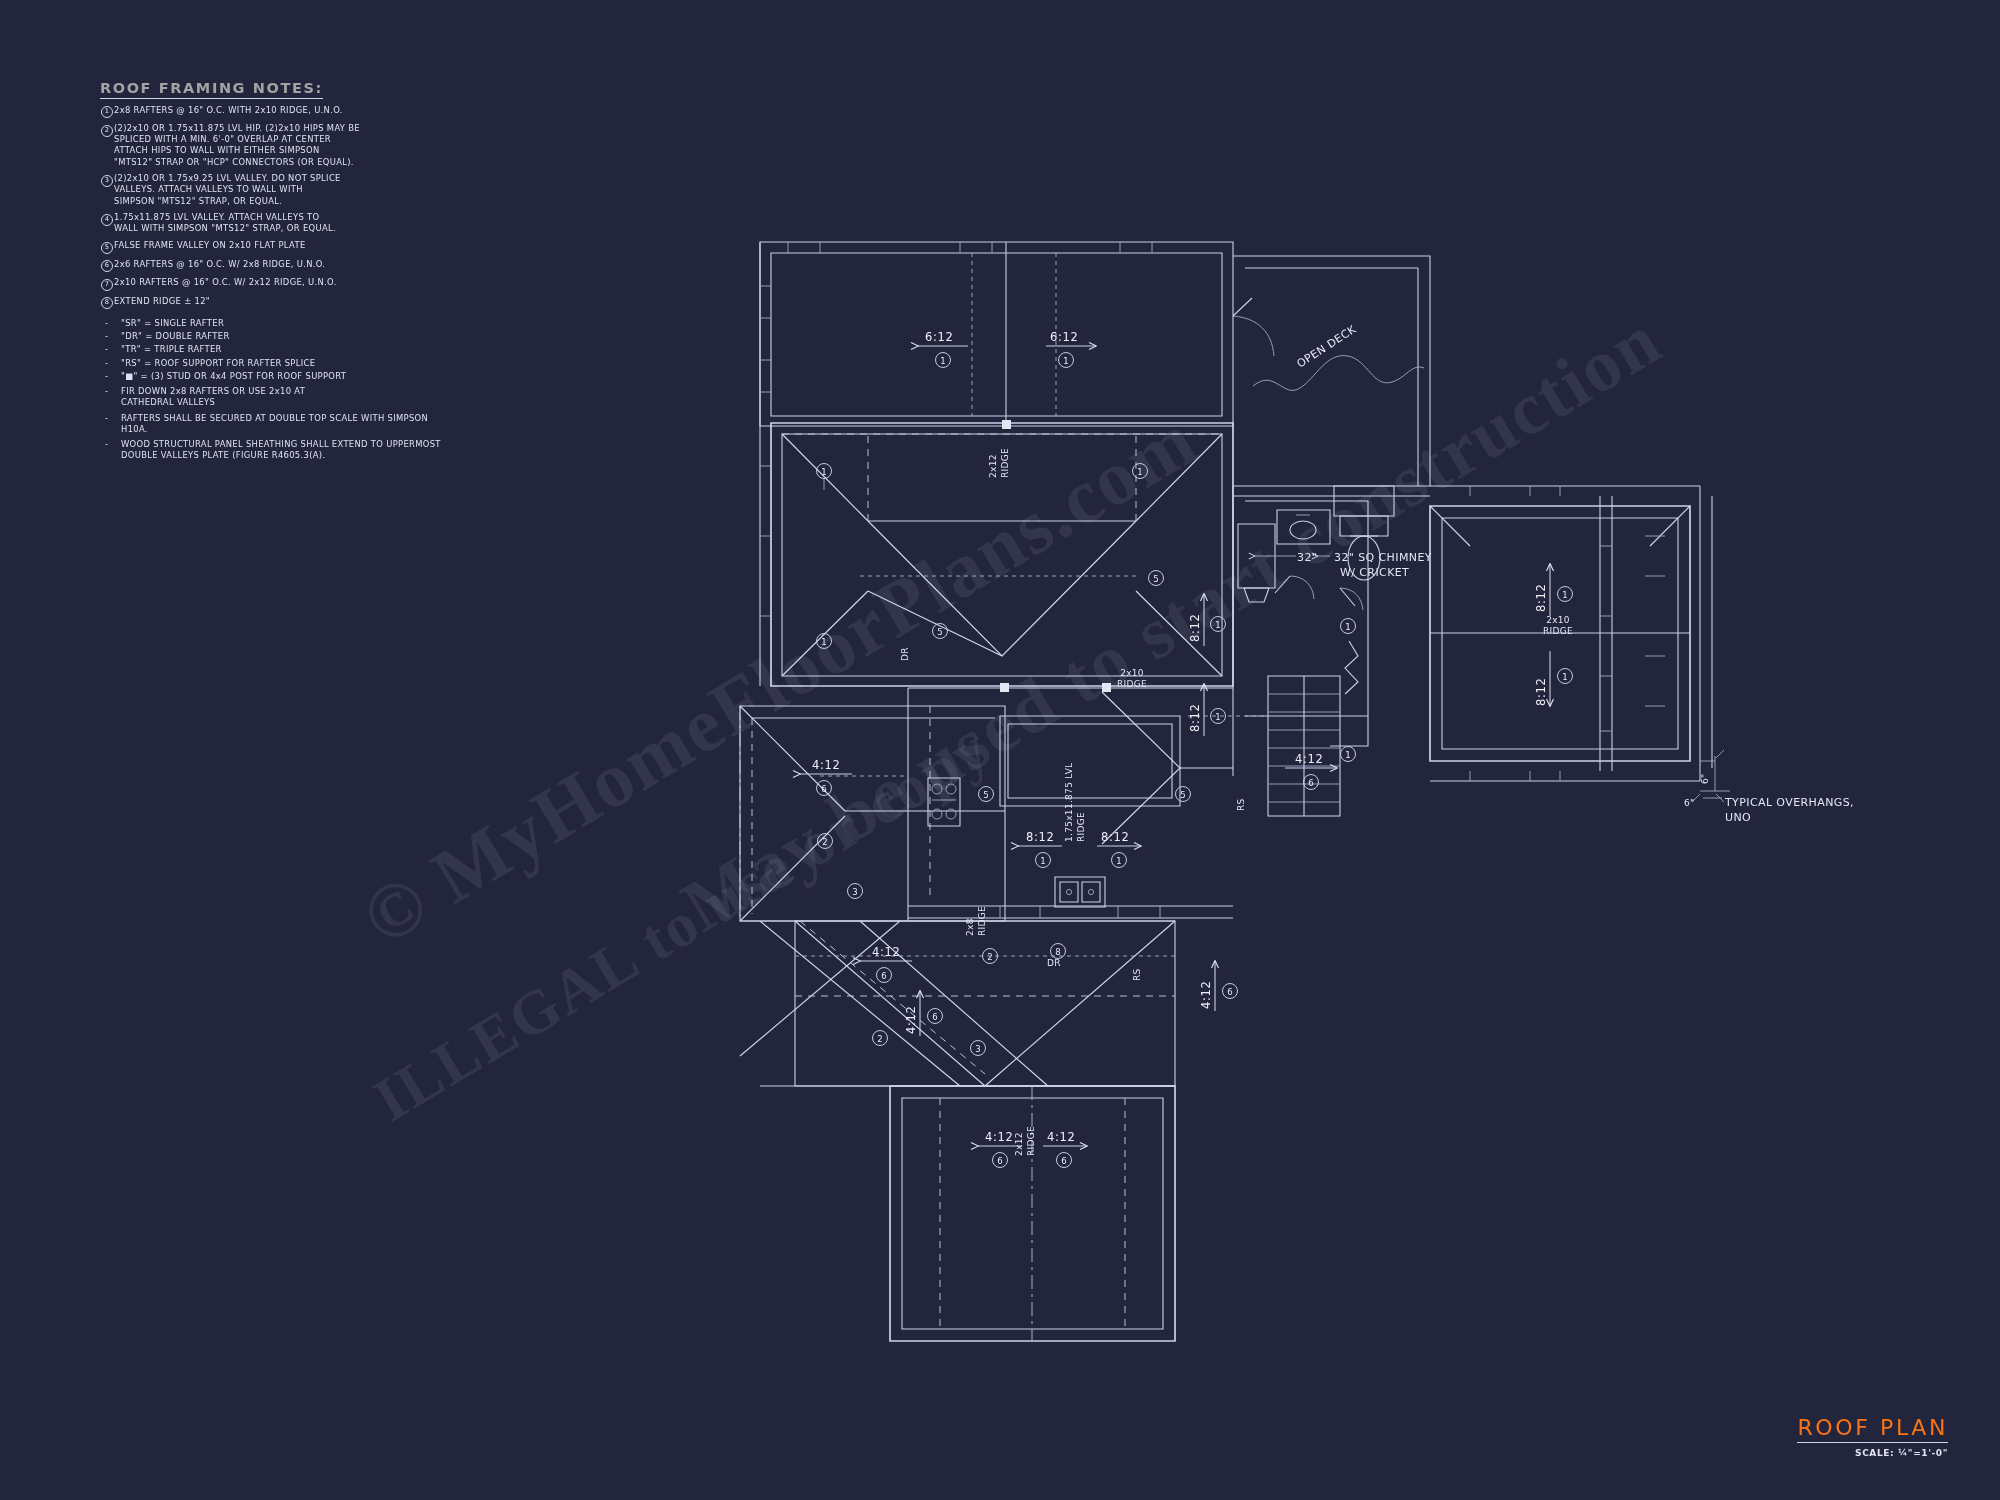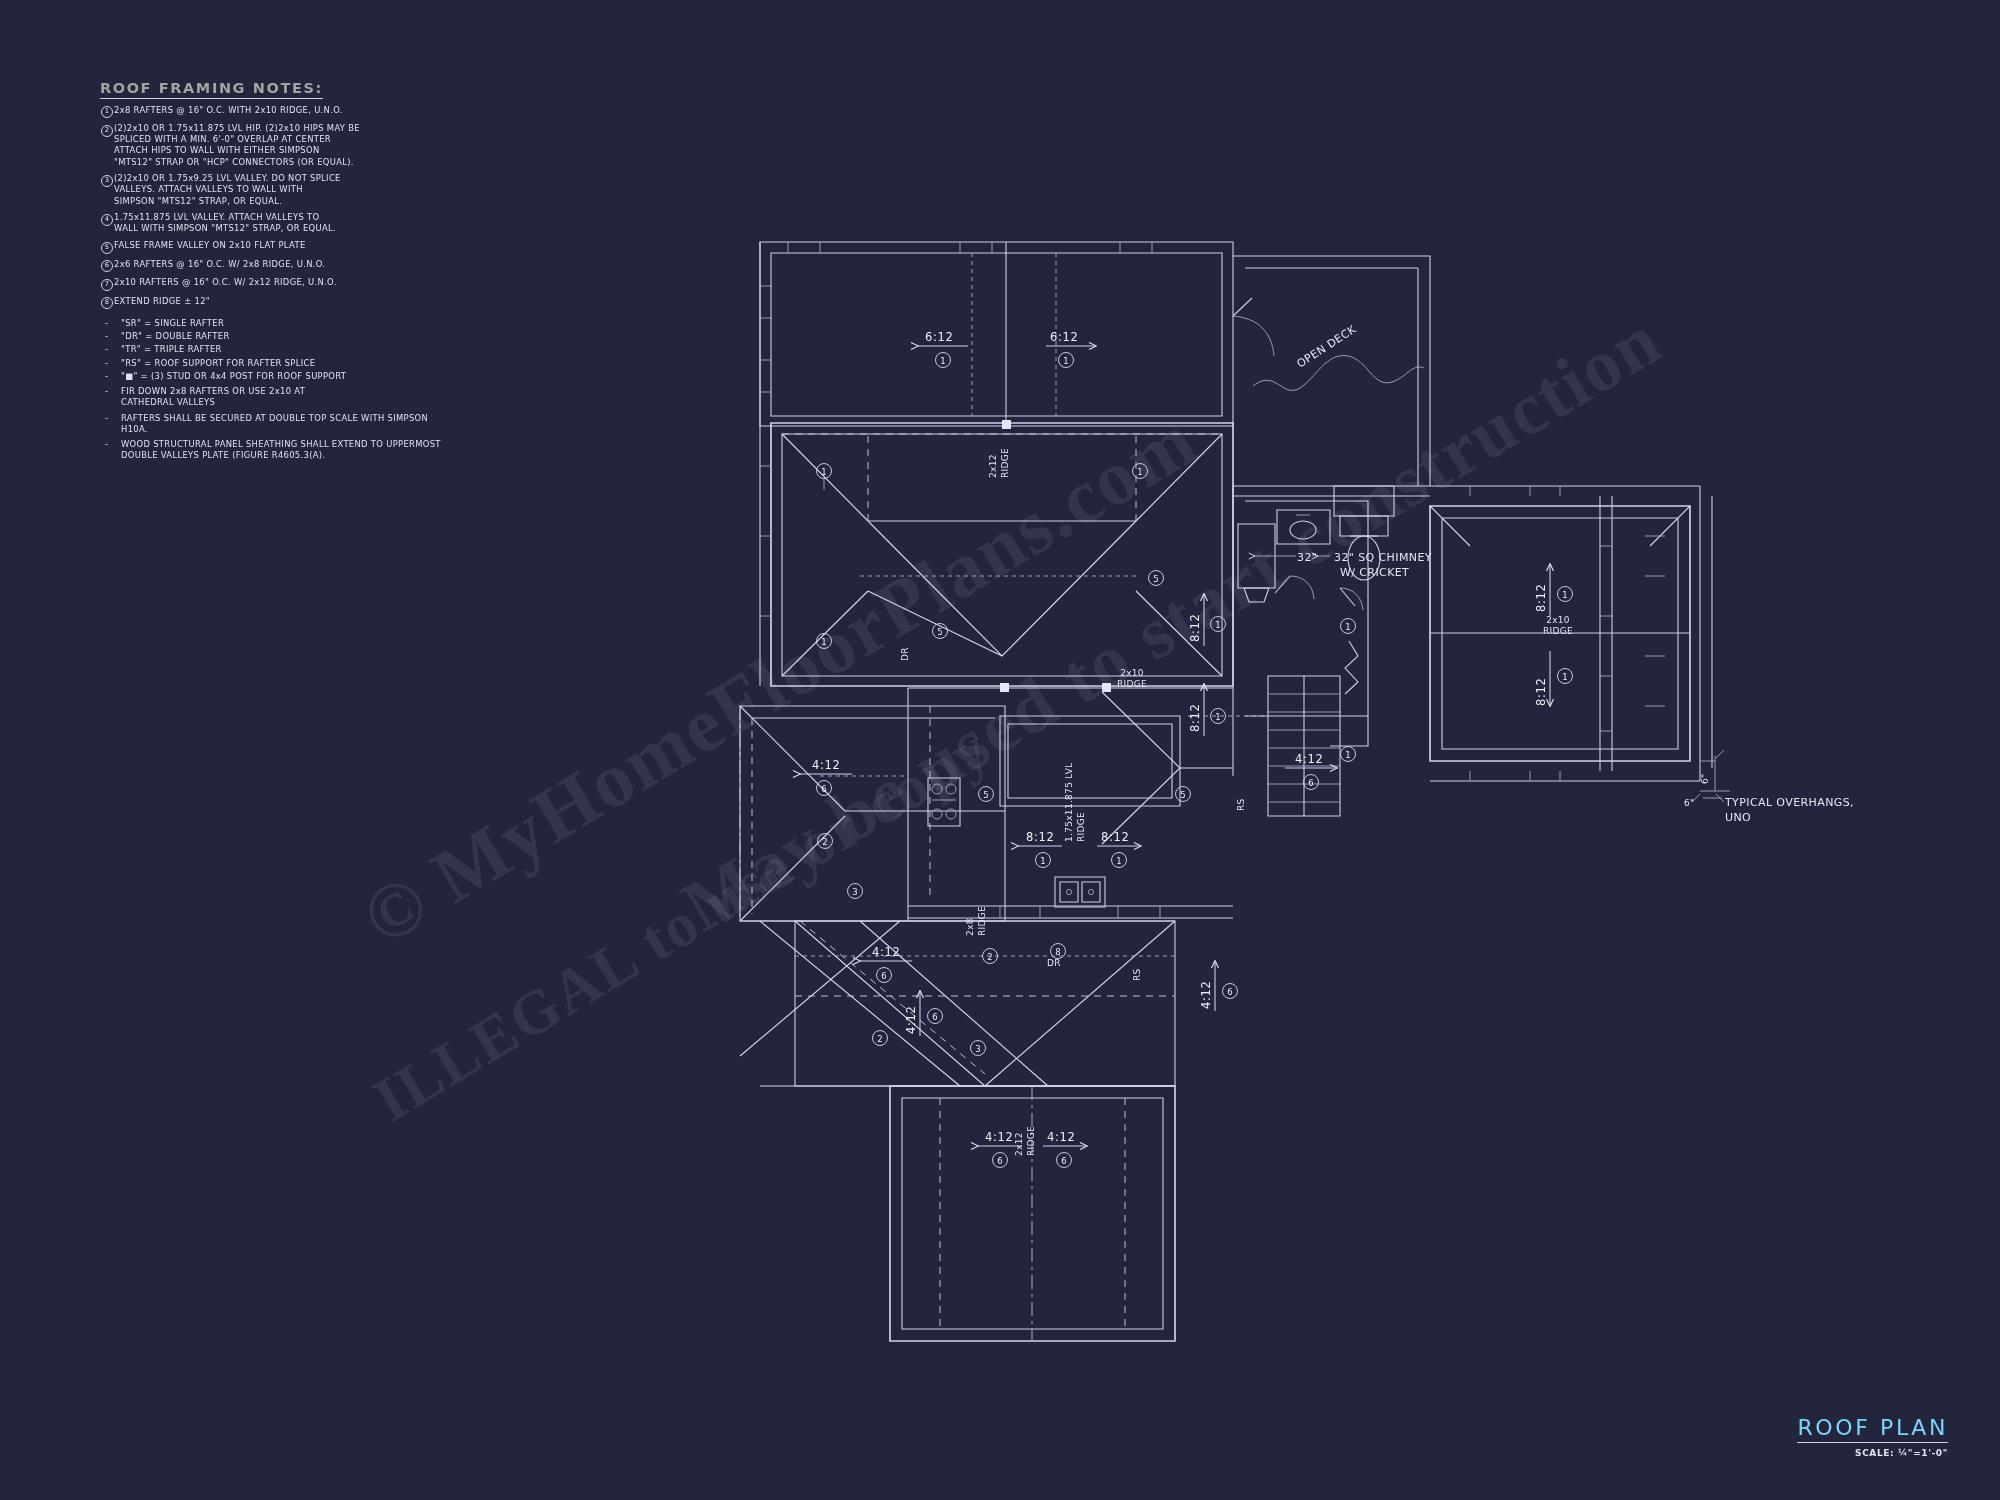--- a/index.html
+++ b/index.html
@@ -22,21 +22,21 @@
     color:#e6e9f4;}
   .note-txt{flex:1;white-space:pre-line;}
   .dash-row{display:flex;margin-top:4px;font-size:8.4px;letter-spacing:.33px;
     line-height:1.33;color:#dfe3f0;}
   .dash-row.tight{margin-top:2.2px;}
   .dash-mark{flex:0 0 16px;padding-left:5px;}
   #defs-block{margin-top:9px;}
 
   
   #titleblock{position:absolute;right:52px;bottom:42px;text-align:right;}
-  #tb-title{font-size:22px;letter-spacing:2.6px;color:#7dd3fc;
+  #tb-title{font-size:22px;letter-spacing:2.6px;color:#f97316;
     border-bottom:1.5px solid #cfd4e6;display:inline-block;padding-bottom:2px;}
   #tb-scale{font-size:9px;letter-spacing:.6px;margin-top:5px;color:#e0e4f1;font-weight:700;}
 
   
   #drawing{position:absolute;left:0;top:16px;width:2000px;height:1500px;border-radius:26px;}
   #drawing svg{display:block;}
 
   
   .wm{position:absolute;color:rgba(225,230,245,.085);font-weight:700;
       white-space:nowrap;pointer-events:none;font-family:"Liberation Serif",serif;}

